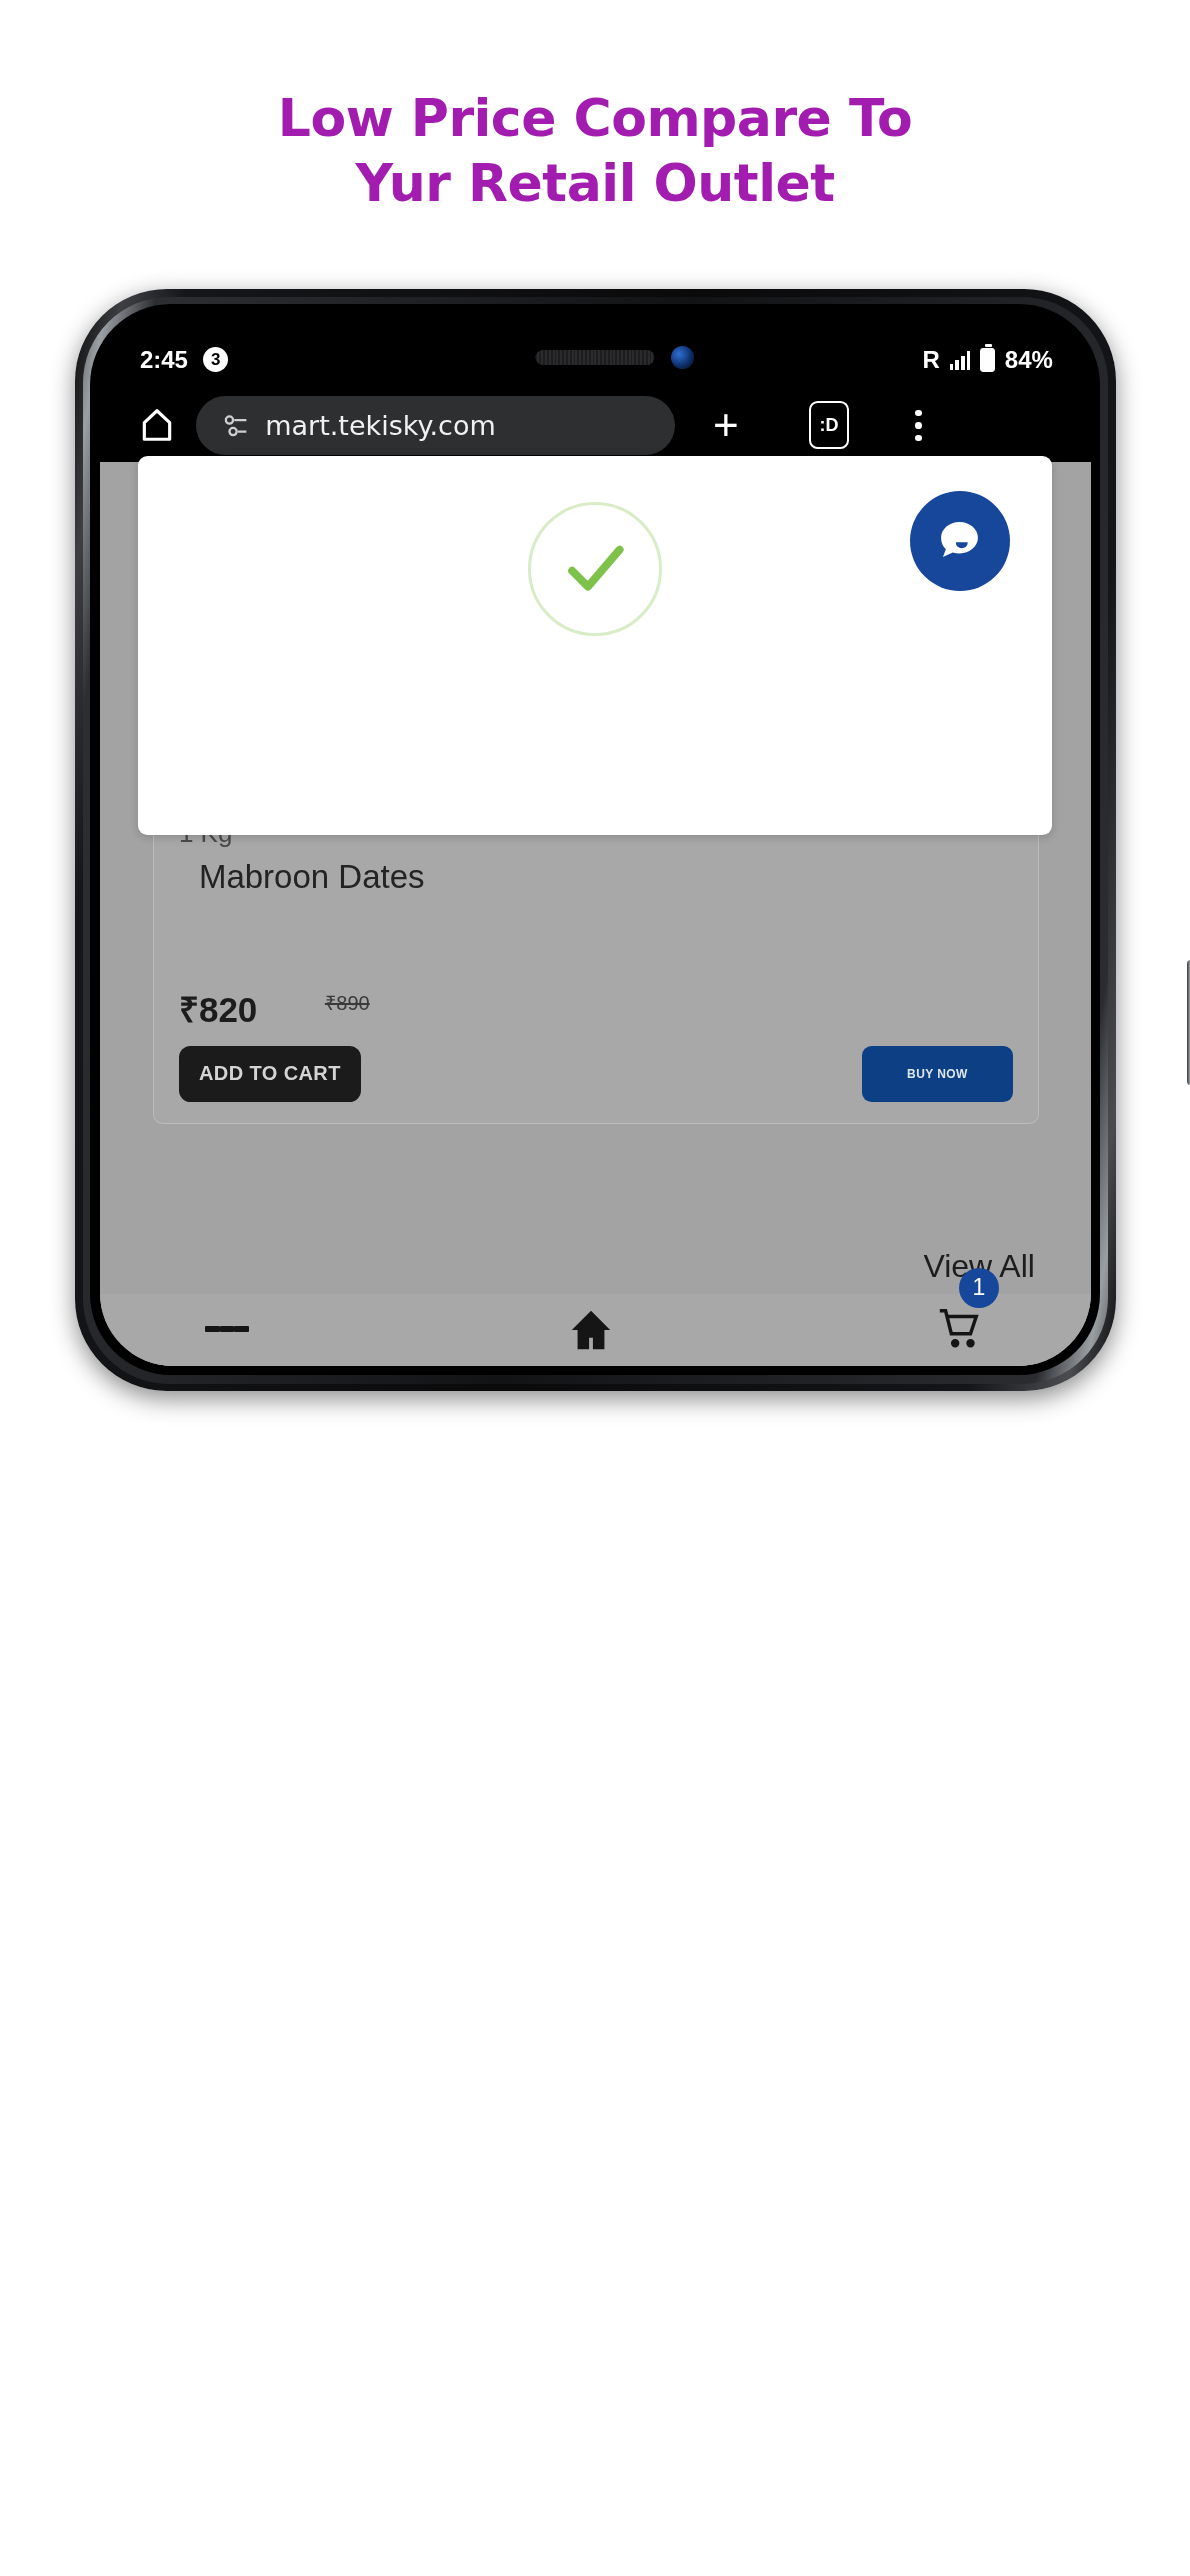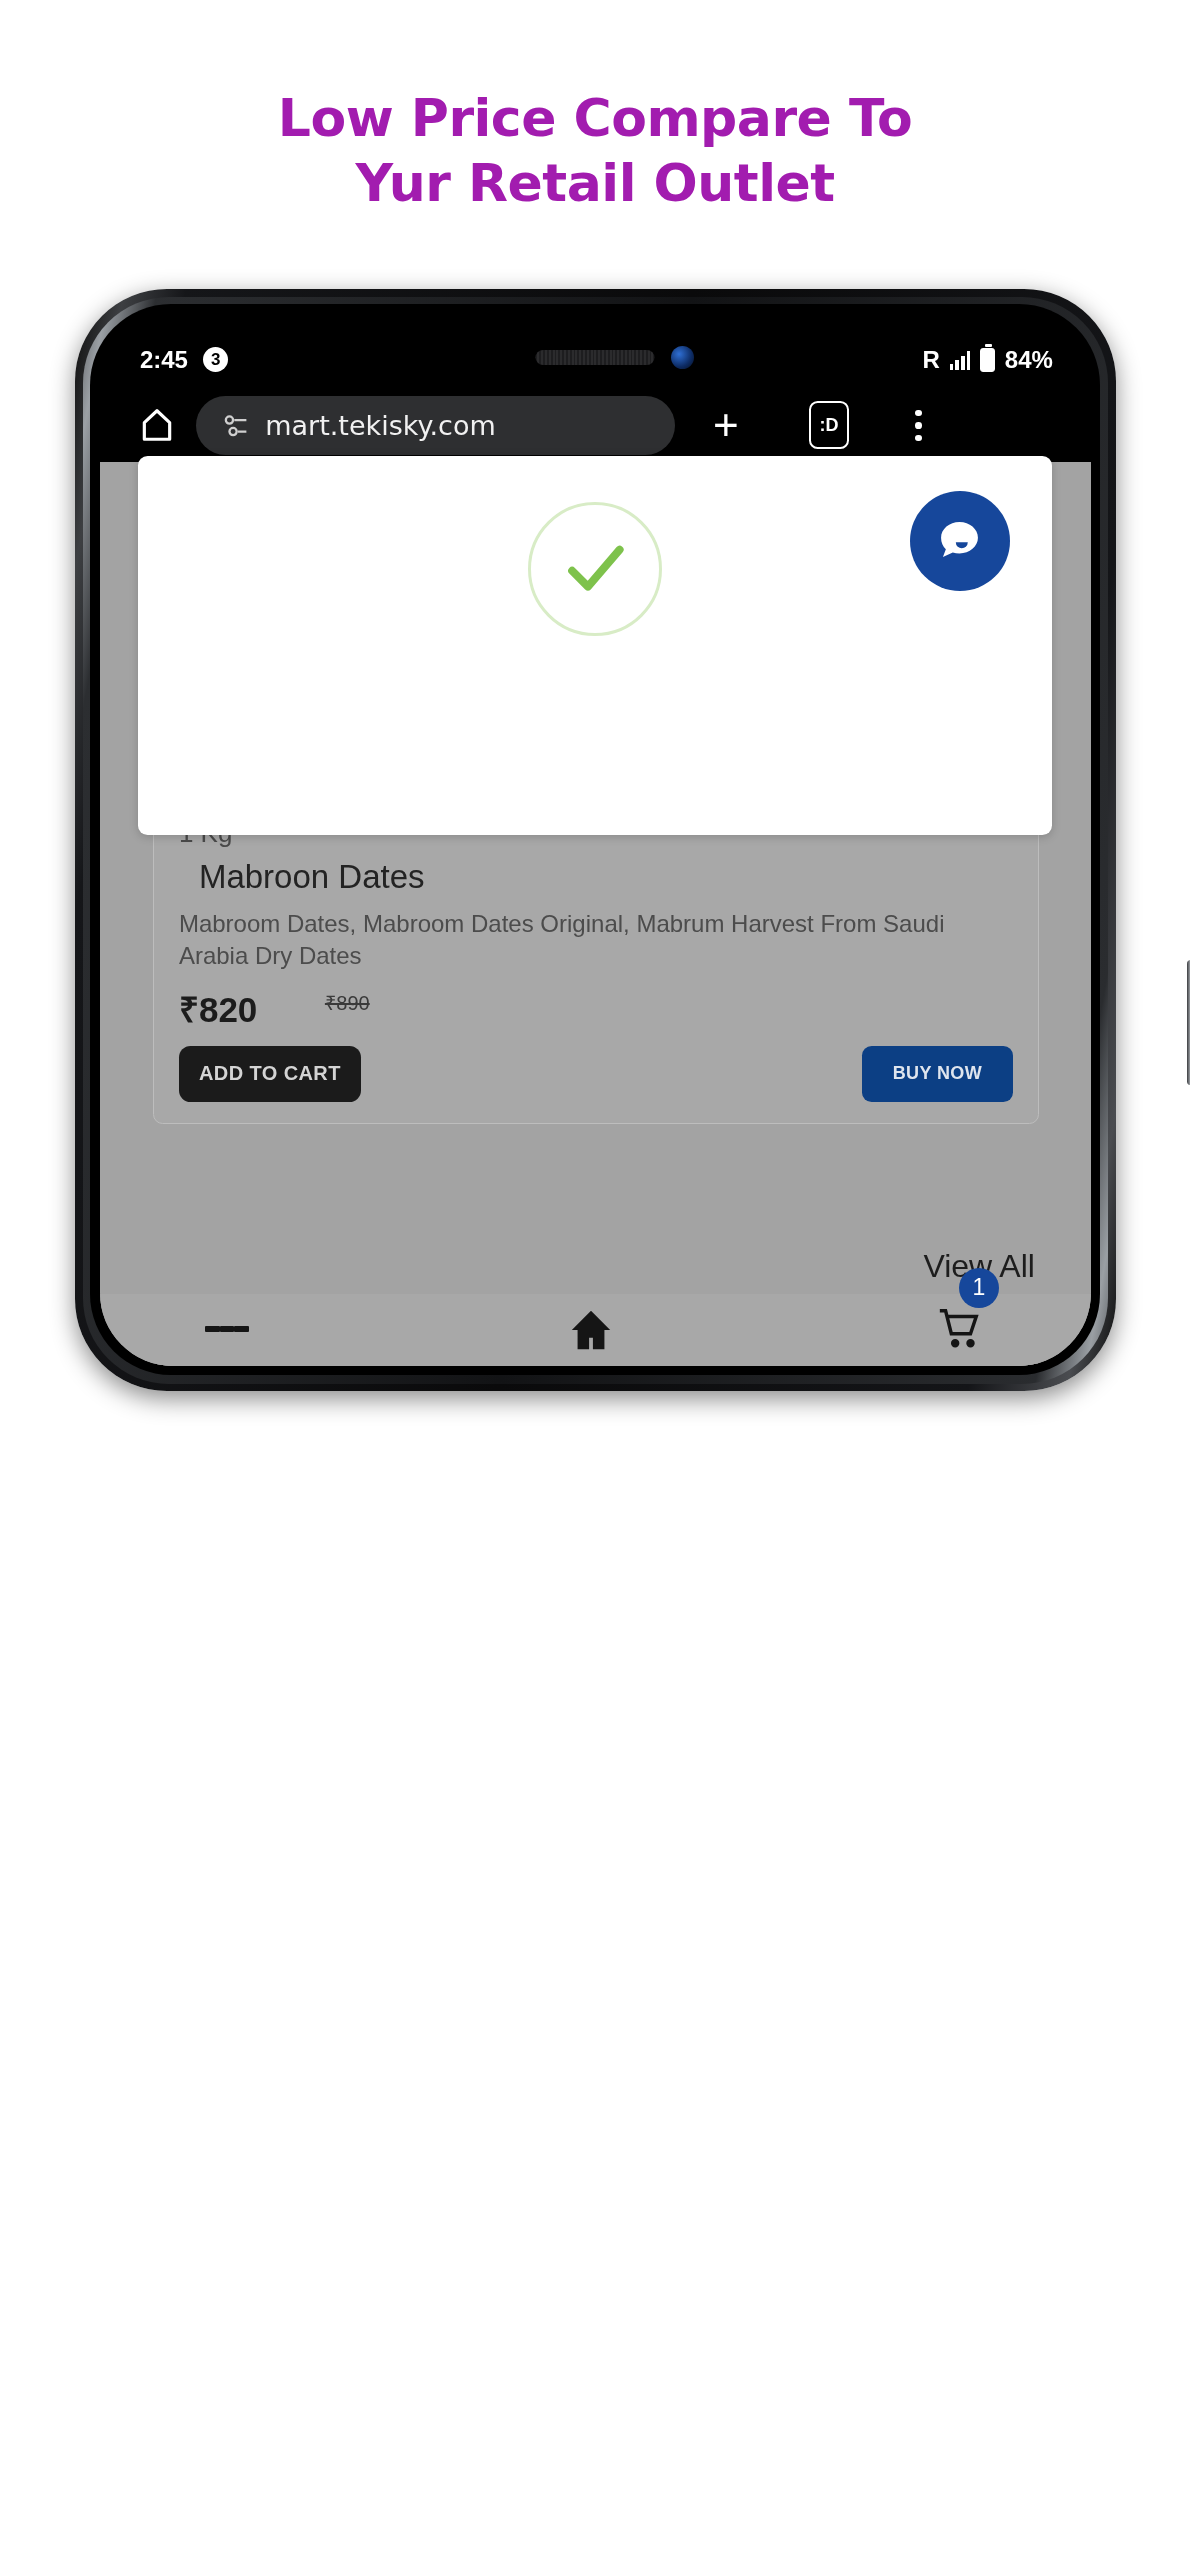--- a/index.html
+++ b/index.html
@@ -146,21 +146,21 @@
   .price-old { position:absolute; left:171px; top:468px; color:#3a3a3a; font-size:20px; text-decoration:line-through; }
 
   .btn-cart {
     position:absolute; left:25px; top:525px; width:182px; height:56px;
     background:#1b1b1b; color:#d4d4d4; border:none; border-radius:11.5px;
     font-size:20px; font-weight:bold; letter-spacing:0.4px; cursor:pointer;
   }
   .btn-buy {
     position:absolute; right:25px; top:525px; width:151px; height:56px;
     background:#0c3f84; color:#dfe5ee; border:none; border-radius:9.6px;
-    font-size:18px; font-weight:bold; letter-spacing:0.4px; cursor:pointer;
+    font-size:12px; font-weight:bold; letter-spacing:0.4px; cursor:pointer;
   }
 
   .perf-banner {
     position:absolute; left:56px; top:688px; width:882px; height:75px;
     background:#a8a8a8; border:2.9px solid #6d8ec4; border-radius:5.8px;
     box-shadow:0 0 15.3px rgba(60,110,190,.55);
     display:flex; align-items:center; justify-content:center;
     color:#1d4b96; font-size:32px; font-weight:bold; letter-spacing:1.5px;
   }
   .viewall { position:absolute; right:56px; top:786px; color:#1d1d1d; font-size:32px;text-align:center; }
@@ -304,21 +304,20 @@
               <path d="M90 46 q-4-18-16-14 l-10 16 4 14 14 2 q10-2 8-18z" fill="#f2cdab"></path>
               <rect x="12" y="62" width="22" height="12" fill="#b5174e"></rect>
               <rect x="62" y="62" width="22" height="12" fill="#b5174e"></rect>
             </svg>
             <div class="vision-lbl">IMPROVES VISION</div>
             <div class="vision-arrow"></div>
           </div>
 
           <div class="qty">1 Kg</div>
           <div class="pname">Mabroon Dates</div>
-          <div class="pdesc">Mabroom Dates, Mabroom Dates Original, Mabrum Harvest From Saudi Arabia Dry Dates</div>
           <div class="price">₹820</div>
           <div class="price-old">₹890</div>
 
           <button class="btn-cart">ADD TO CART</button>
           <button class="btn-buy">BUY NOW</button>
         </div>
 
         <div class="viewall">View All</div>
         <div class="perf-card">
           <div class="bottle-cap"></div>

